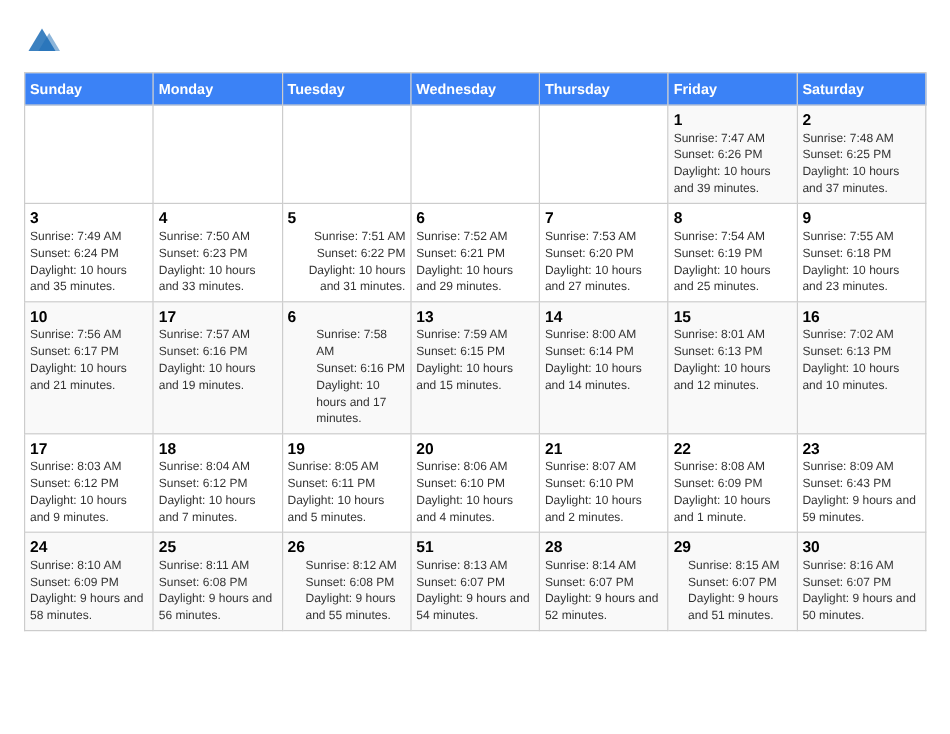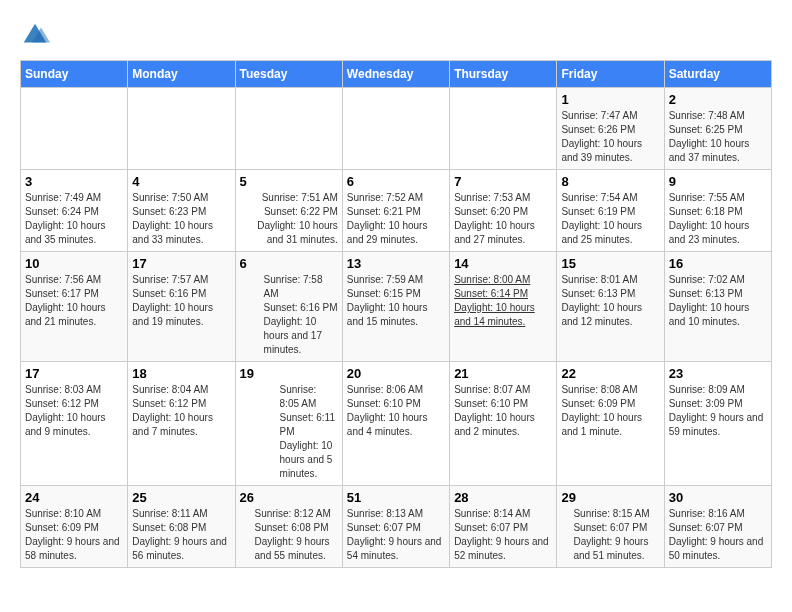--- a/index.html
+++ b/index.html
@@ -202,21 +202,21 @@
 Daylight: 10 hours and 17 minutes.</div>
         </td>
         <td>
           <span class="day-number">13</span>
           <div class="day-info" style="white-space: pre-line;">Sunrise: 7:59 AM
 Sunset: 6:15 PM
 Daylight: 10 hours and 15 minutes.</div>
         </td>
         <td>
           <span class="day-number">14</span>
-          <div class="day-info" style="white-space: pre-line; text-decoration: underline;">Sunrise: 8:00 AM
+          <div class="day-info" style="white-space: pre-line;">Sunrise: 8:00 AM
 Sunset: 6:14 PM
 Daylight: 10 hours and 14 minutes.</div>
         </td>
         <td>
           <span class="day-number">15</span>
           <div class="day-info" style="white-space: pre-line;">Sunrise: 8:01 AM
 Sunset: 6:13 PM
 Daylight: 10 hours and 12 minutes.</div>
         </td>
         <td>
@@ -234,21 +234,21 @@
 Daylight: 10 hours and 9 minutes.</div>
         </td>
         <td>
           <span class="day-number">18</span>
           <div class="day-info" style="white-space: pre-line;">Sunrise: 8:04 AM
 Sunset: 6:12 PM
 Daylight: 10 hours and 7 minutes.</div>
         </td>
         <td>
           <span class="day-number">19</span>
-          <div class="day-info" style="white-space: pre-line; margin-left: 40px;">Sunrise: 8:05 AM
+          <div class="day-info" style="white-space: pre-line;">Sunrise: 8:05 AM
 Sunset: 6:11 PM
 Daylight: 10 hours and 5 minutes.</div>
         </td>
         <td>
           <span class="day-number">20</span>
           <div class="day-info" style="white-space: pre-line;">Sunrise: 8:06 AM
 Sunset: 6:10 PM
 Daylight: 10 hours and 4 minutes.</div>
         </td>
         <td>
@@ -259,21 +259,21 @@
         </td>
         <td>
           <span class="day-number">22</span>
           <div class="day-info" style="white-space: pre-line;">Sunrise: 8:08 AM
 Sunset: 6:09 PM
 Daylight: 10 hours and 1 minute.</div>
         </td>
         <td>
           <span class="day-number">23</span>
           <div class="day-info" style="white-space: pre-line;">Sunrise: 8:09 AM
-Sunset: 3:09 PM
+Sunset: 6:43 PM
 Daylight: 9 hours and 59 minutes.</div>
         </td>
       </tr>
       <tr>
         <td>
           <span class="day-number">24</span>
           <div class="day-info" style="white-space: pre-line;">Sunrise: 8:10 AM
 Sunset: 6:09 PM
 Daylight: 9 hours and 58 minutes.</div>
         </td>

